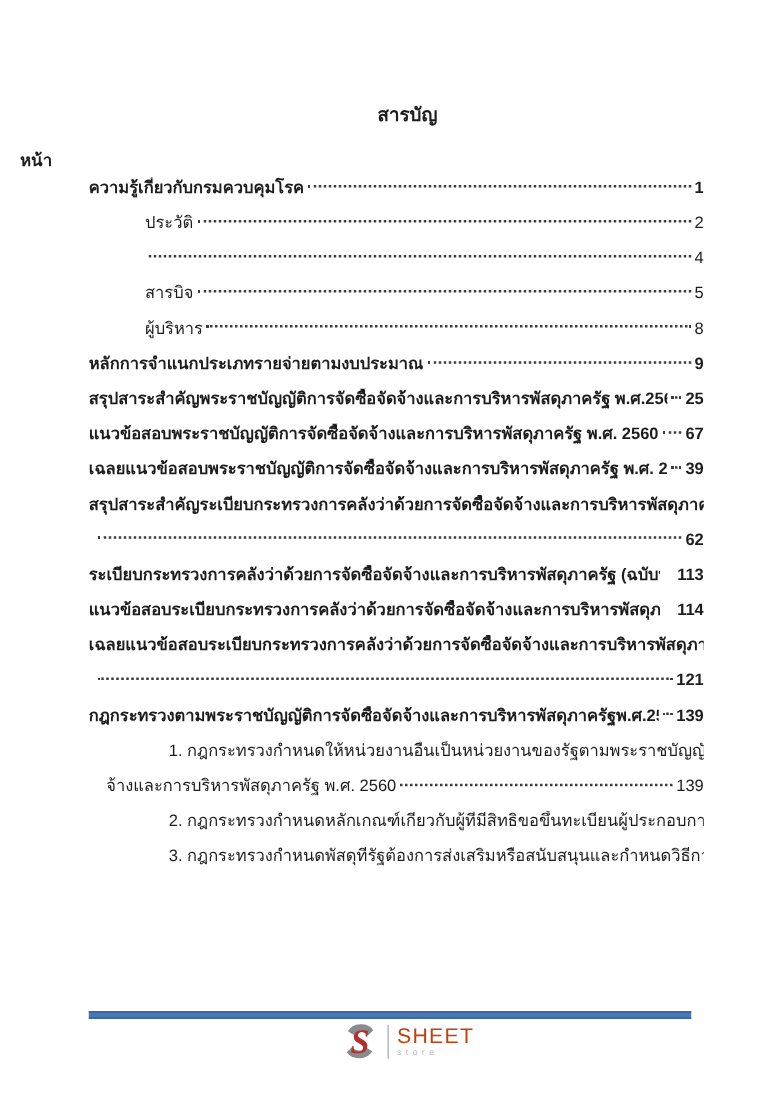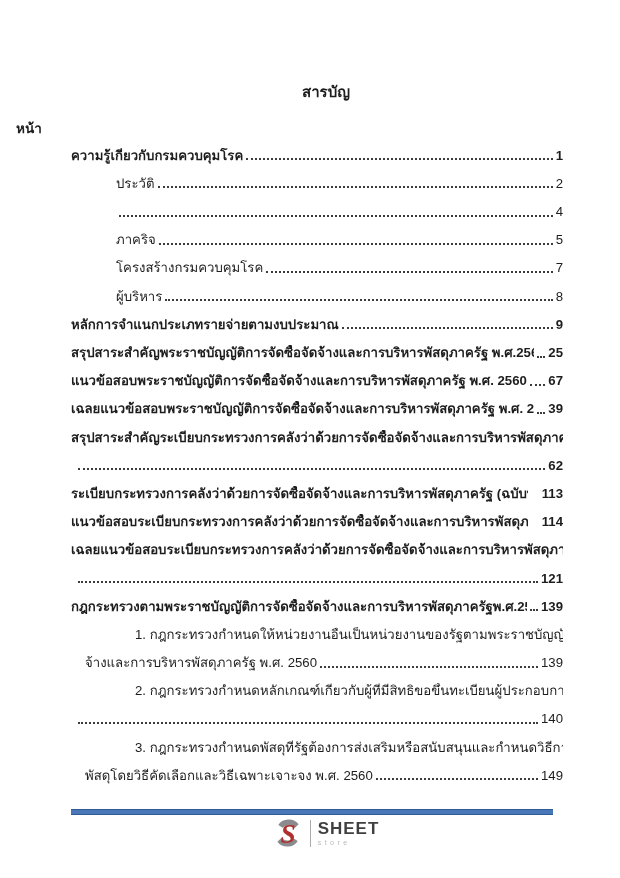--- a/index.html
+++ b/index.html
@@ -5,21 +5,21 @@
   html,body { margin:0; padding:0; background:#ffffff; }
   .page {
     position:relative; width:620px; height:868px; background:#ffffff;
     font-family:"Liberation Sans", sans-serif; color:#1d1d1d; overflow:hidden;margin-left:16px;
   }
   .doc-title { padding-top:80px; text-align:center; font-size:15px; font-weight:700; }
   .page-col-label { text-align:left; padding:13px 75px 0 0; font-weight:700; font-size:13.5px; }
 
   .toc { position:absolute; top:136px; left:55px; right:73px; }
   .line {
-    height:28.2px; display:flex; align-items:flex-end;
+    height:28.2px; display:flex; align-items:center;
     font-size:13.2px; line-height:1.25; white-space:nowrap; overflow:hidden;
   }
   .line .label { flex:0 1 auto; overflow:hidden; }
   .bold { font-weight:700; }
   .indent-sub  { padding-left:45px; }
   .indent-num  { padding-left:64px; }
   .cont-text { padding-left:14px; }
   .cont-dots { padding-left:4px; }
   .leader {
     flex:1 1 auto; min-width:8px; height:1px;
@@ -31,21 +31,21 @@
   .footer-bar {
     position:absolute; left:55px; width:482px; top:809px; height:4px;
     background:#4a77b8; border-top:1px solid #2f5a96; border-bottom:1px solid #2f5a96;
   }
   .footer-logo {
     position:absolute; top:817px; left:0; width:620px;
     display:flex; justify-content:center; align-items:center; gap:7px;
   }
   .logo-divider { width:1px; height:27px; background:#aaabad; }
   .brand-col { display:flex; flex-direction:column; }
-  .brand-name { font-size:17px; font-weight:700; color:#404040; letter-spacing:1px; line-height:1; }
+  .brand-name { font-size:17px; font-weight:400; color:#c2410c; letter-spacing:1px; line-height:1; }
   .brand-sub  { font-size:7px; color:#b7b8ba; letter-spacing:3.5px; margin-top:2px; line-height:1; }
 </style>
 </head>
 <body>
 
 <div class="page">
 
   <div class="doc-title">สารบัญ</div>
   <div class="page-col-label">หน้า</div>
 
@@ -58,28 +58,23 @@
       <div class="line indent-sub">
         <span class="label">ประวัติ</span>
         <span class="leader"></span>
         <span class="pagenum">2</span>
       </div>
       <div class="line indent-sub">
         <span class="leader"></span>
         <span class="pagenum">4</span>
       </div>
       <div class="line indent-sub">
-        <span class="label">ภาคริจ</span>
+        <span class="label">สารบิจ</span>
         <span class="leader"></span>
         <span class="pagenum">5</span>
-      </div>
-      <div class="line indent-sub">
-        <span class="label">โครงสร้างกรมควบคุมโรค</span>
-        <span class="leader"></span>
-        <span class="pagenum">7</span>
       </div>
       <div class="line indent-sub">
         <span class="label">ผู้บริหาร</span>
         <span class="leader"></span>
         <span class="pagenum">8</span>
       </div>
       <div class="line bold">
         <span class="label">หลักการจำแนกประเภทรายจ่ายตามงบประมาณ</span>
         <span class="leader"></span>
         <span class="pagenum">9</span>
@@ -132,31 +127,22 @@
         <span class="label">1. กฎกระทรวงกำหนดให้หน่วยงานอื่นเป็นหน่วยงานของรัฐตามพระราชบัญญัติการจัดซื้อจัด</span>
       </div>
       <div class="line cont-text">
         <span class="label">จ้างและการบริหารพัสดุภาครัฐ พ.ศ. 2560</span>
         <span class="leader"></span>
         <span class="pagenum">139</span>
       </div>
       <div class="line indent-num">
         <span class="label">2. กฎกระทรวงกำหนดหลักเกณฑ์เกี่ยวกับผู้ที่มีสิทธิขอขึ้นทะเบียนผู้ประกอบการ พ.ศ. 2560</span>
       </div>
-      <div class="line cont-dots">
-        <span class="leader"></span>
-        <span class="pagenum">140</span>
-      </div>
       <div class="line indent-num">
         <span class="label">3. กฎกระทรวงกำหนดพัสดุที่รัฐต้องการส่งเสริมหรือสนับสนุนและกำหนดวิธีการจัดซื้อจัดจ้าง</span>
-      </div>
-      <div class="line cont-text">
-        <span class="label">พัสดุโดยวิธีคัดเลือกและวิธีเฉพาะเจาะจง พ.ศ. 2560</span>
-        <span class="leader"></span>
-        <span class="pagenum">149</span>
       </div>
     </div>
 
   <div class="footer-bar"></div>
 
   <div class="footer-logo">
     <svg width="30" height="32" viewBox="0 0 34 36">
       <path d="M6 9 A 13 11 0 0 1 29 8 L 24 13 A 8 7 0 0 0 11 12 Z" fill="#8a8b8e"></path>
       <path d="M28 27 A 13 11 0 0 1 5 28 L 10 23 A 8 7 0 0 0 23 24 Z" fill="#8a8b8e"></path>
       <text x="17" y="29" text-anchor="middle" font-family="Liberation Serif, serif" font-weight="bold" font-style="italic" font-size="31" fill="#b0302e">S</text>

